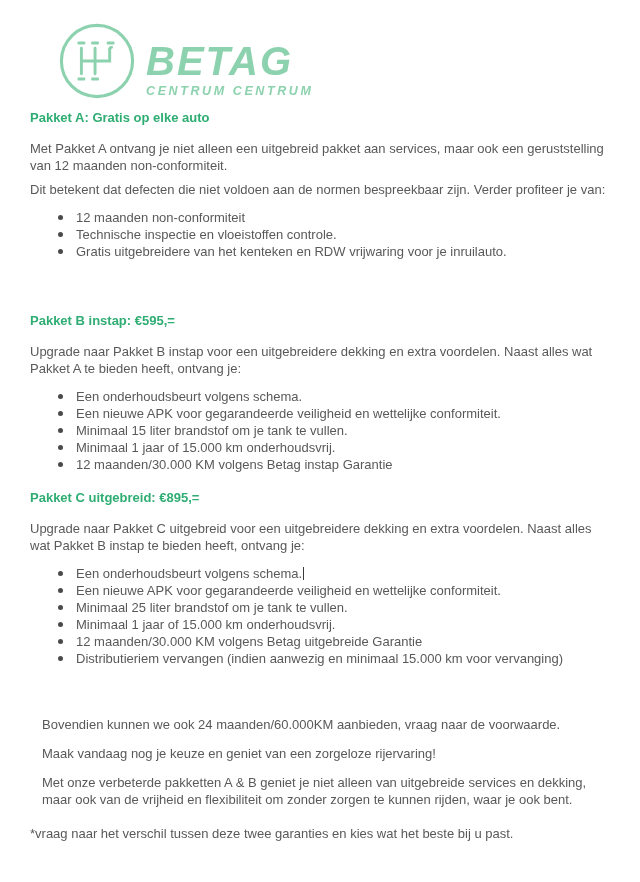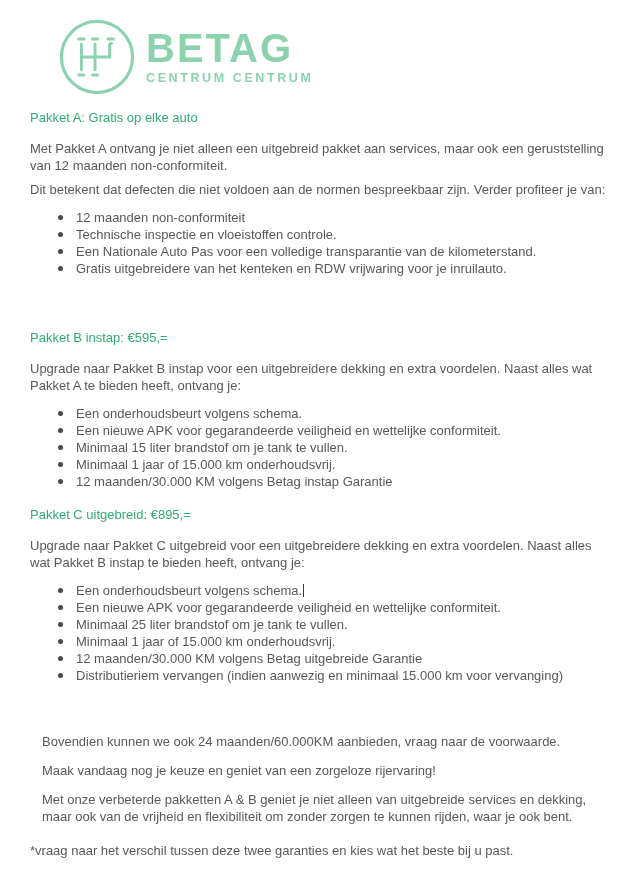--- a/index.html
+++ b/index.html
@@ -14,24 +14,25 @@
     overflow: hidden;
   }
   .content {
     padding: 14px 30px 0 30px;
     width: 640px;
   }
 
   
   .logo-row {
     display: flex;
-    align-items: center;
+    align-items: flex-end;
     gap: 10px;
     margin-left: 28px;
     height: 86px;
+    font-style: italic;
   }
   .logo-badge { width: 78px; height: 78px; flex: 0 0 auto; }
   .wordmark { display: flex; flex-direction: column; justify-content: center; }
   .wordmark .brand-name {
     font-size: 40px;
     font-weight: bold;
     letter-spacing: 2px;
     line-height: 40px;
     color: #8dd2ae;
   }
@@ -41,21 +42,21 @@
     letter-spacing: 2.6px;
     margin-top: 2px;
     color: #8dd2ae;
   }
 
   
   .doc { font-size: 13px; line-height: 17px; }
   h2.pkg-heading {
     font-size: 13px;
     line-height: 17px;
-    font-weight: normal;
+    font-weight: bold;
     color: #2fad73;
   }
   .h-a { margin-top: 9px; }
   .h-b { margin-top: 52px; }
   .h-c { margin-top: 16px; }
   p.intro { margin-top: 14px; max-width: 580px; }
   p.intro-follow { margin-top: 7px; max-width: 580px; }
   ul.pkg-list {
     list-style: none;
     margin-top: 11px;
@@ -119,21 +120,20 @@
         <div class="brand-sub">CENTRUM CENTRUM</div>
       </div>
     </div>
 
     <h2 class="pkg-heading h-a">Pakket A: Gratis op elke auto</h2>
     <p class="intro">Met Pakket A ontvang je niet alleen een uitgebreid pakket aan services, maar ook een geruststelling van 12 maanden non-conformiteit.</p>
     <p class="intro-follow">Dit betekent dat defecten die niet voldoen aan de normen bespreekbaar zijn. Verder profiteer je van:</p>
     <ul class="pkg-list">
       <li>12 maanden non-conformiteit</li>
       <li>Technische inspectie en vloeistoffen controle.</li>
-      <li>Een Nationale Auto Pas voor een volledige transparantie van de kilometerstand.</li>
       <li>Gratis uitgebreidere van het kenteken en RDW vrijwaring voor je inruilauto.</li>
     </ul>
 
     <h2 class="pkg-heading h-b">Pakket B instap: €595,=</h2>
     <p class="intro">Upgrade naar Pakket B instap voor een uitgebreidere dekking en extra voordelen. Naast alles wat Pakket A te bieden heeft, ontvang je:</p>
     <ul class="pkg-list">
       <li>Een onderhoudsbeurt volgens schema.</li>
       <li>Een nieuwe APK voor gegarandeerde veiligheid en wettelijke conformiteit.</li>
       <li>Minimaal 15 liter brandstof om je tank te vullen.</li>
       <li>Minimaal 1 jaar of 15.000 km onderhoudsvrij.</li>

